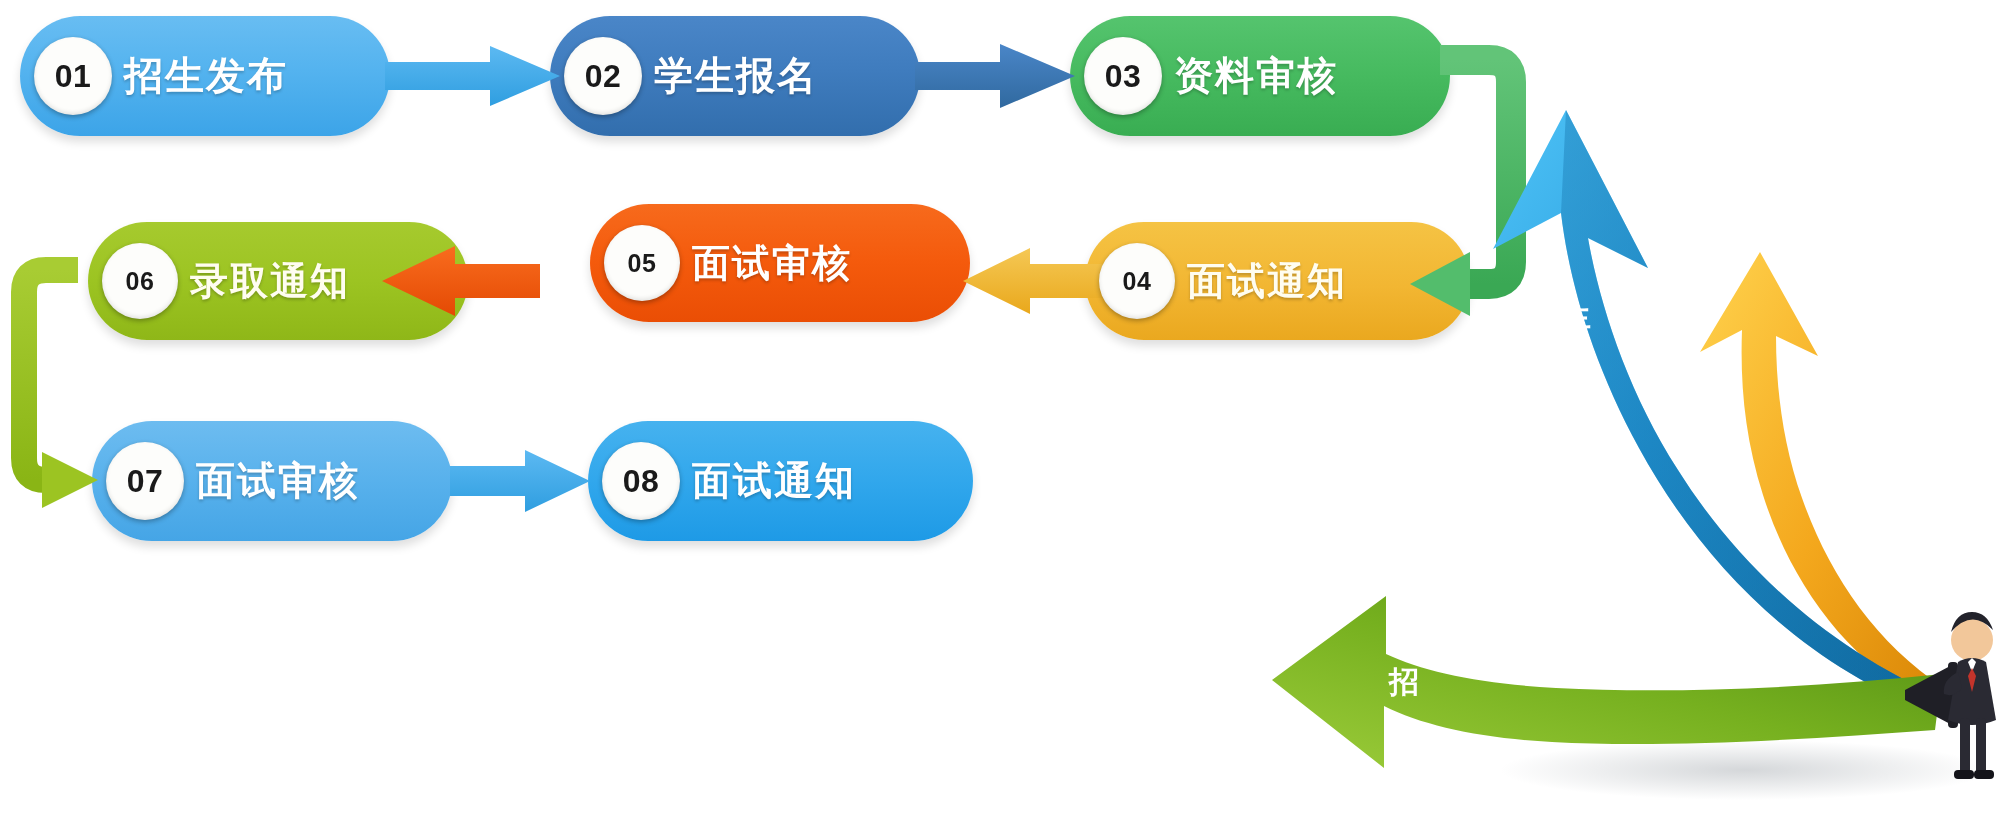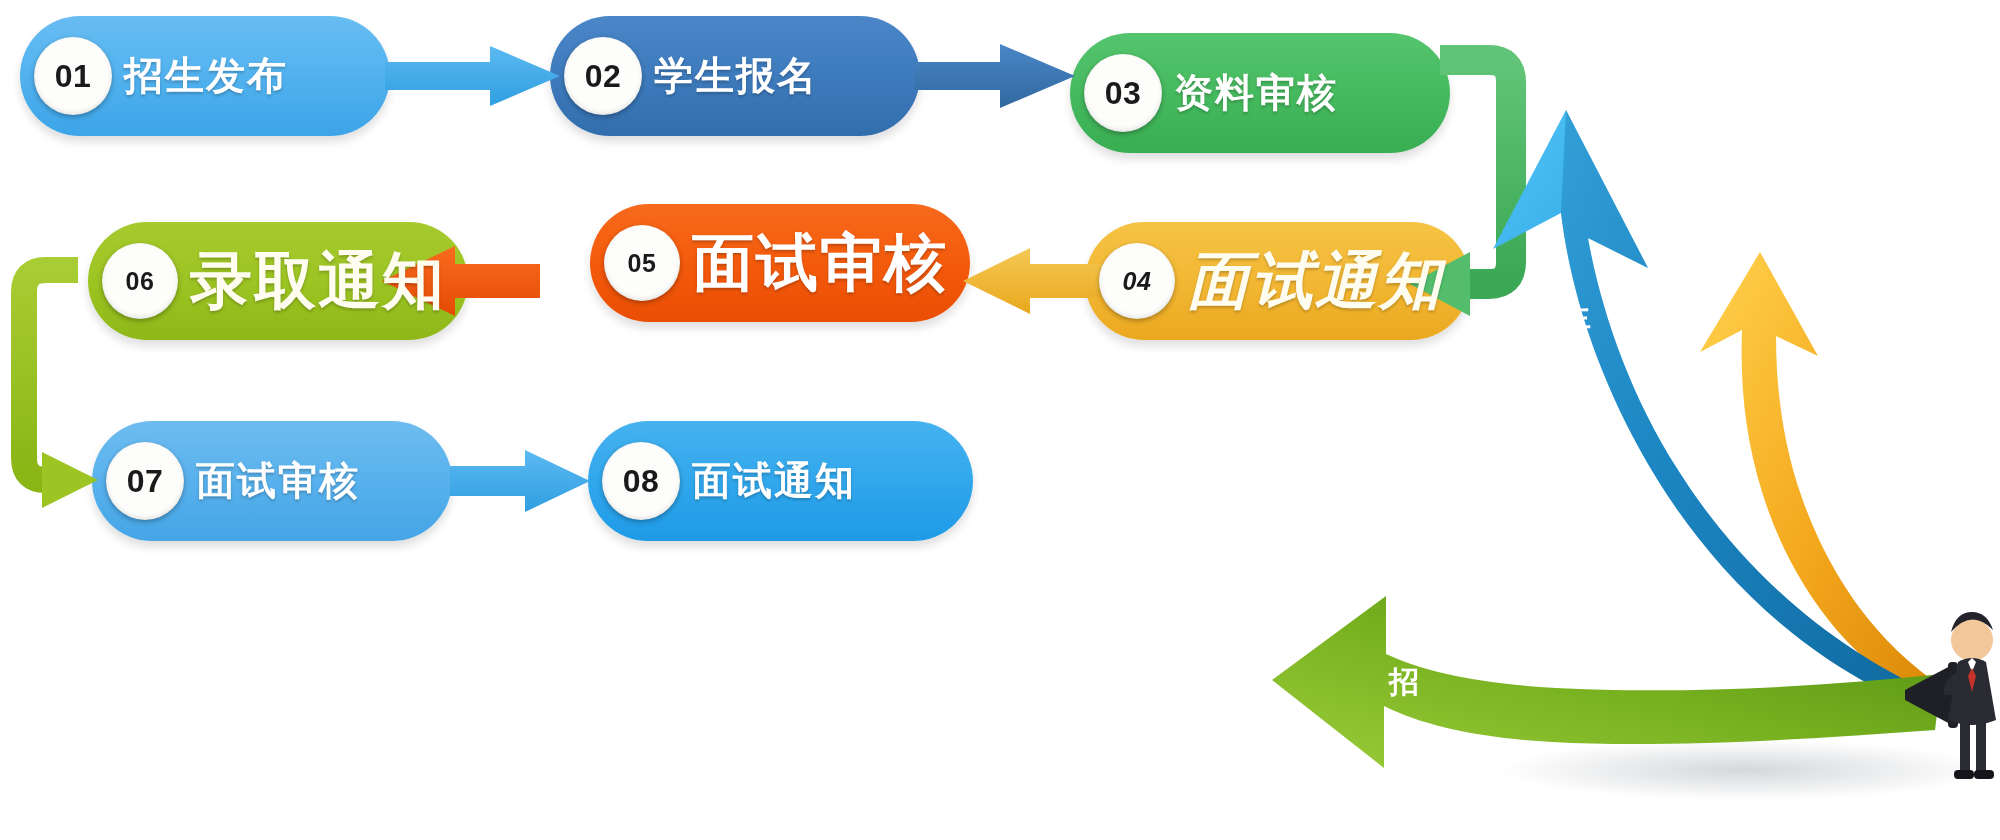--- a/index.html
+++ b/index.html
@@ -45,26 +45,26 @@
   }
 
   
   .r1,.r3{height:120px;}
   .r1 .badge,.r3 .badge{width:78px;height:78px;font-size:32px;left:14px;top:21px;}
   .r1 .nlabel,.r3 .nlabel{left:104px;top:50%;transform:translateY(-50%);font-size:39px;}
 
   
   .r2{height:118px;}
   .r2 .badge{width:76px;height:76px;font-size:25px;left:14px;top:21px;}
-  .r2 .nlabel{left:102px;top:50%;transform:translateY(-50%);font-size:62px;}
+  .r2 .nlabel{left:102px;top:50%;transform:translateY(-50%);font-size:38px;}
 
   .n01{background:linear-gradient(180deg,#68bdf2 0%,#54b3ef 45%,#3ca4e8 100%);}
   .n02{background:linear-gradient(180deg,#4a86c8 0%,#3f7cbe 45%,#326ead 100%);}
-  .n03{background:linear-gradient(180deg,#55c46e 0%,#46ba5f 50%,#39ad52 100%);margin-top:17px;}
-  .n04{background:linear-gradient(180deg,#f5c344 0%,#f2b632 55%,#eaa81f 100%);font-style:italic;}
+  .n03{background:linear-gradient(180deg,#55c46e 0%,#46ba5f 50%,#39ad52 100%);}
+  .n04{background:linear-gradient(180deg,#f5c344 0%,#f2b632 55%,#eaa81f 100%);}
   .n05{background:linear-gradient(180deg,#f76a1c 0%,#f45a0c 50%,#ea4e05 100%);}
   .n06{background:linear-gradient(180deg,#a6ca2e 0%,#9cc422 50%,#8fb718 100%);}
   .n07{background:linear-gradient(180deg,#6dbcf0 0%,#58b1ec 50%,#45a5e6 100%);}
   .n08{background:linear-gradient(180deg,#46b2ef 0%,#31a7ec 50%,#1e9ae6 100%);}
 
   .n04 .nlabel,.n06 .nlabel{color:#fffdf0;}
 
   svg.layer{position:absolute;left:0;top:0;width:2000px;height:840px;pointer-events:none;}
   svg.layer.top{z-index:5;}
   svg.layer.bot{z-index:1;}

